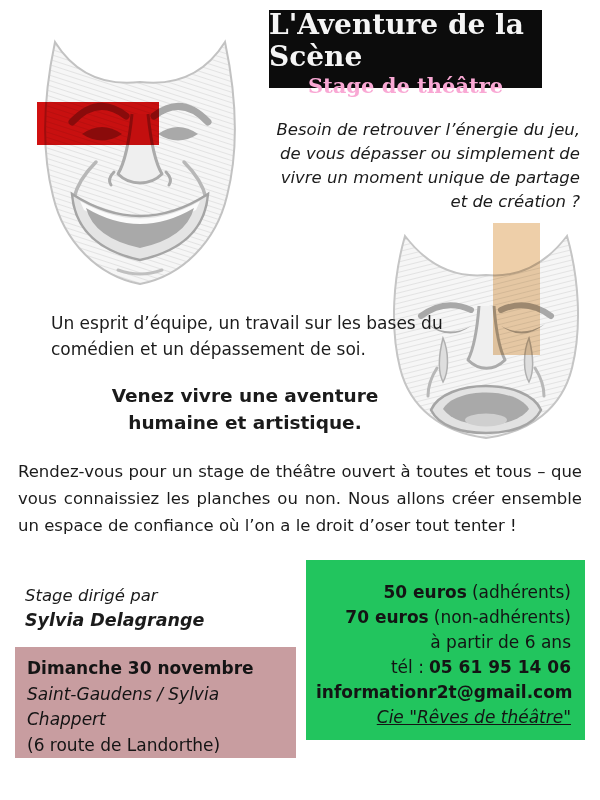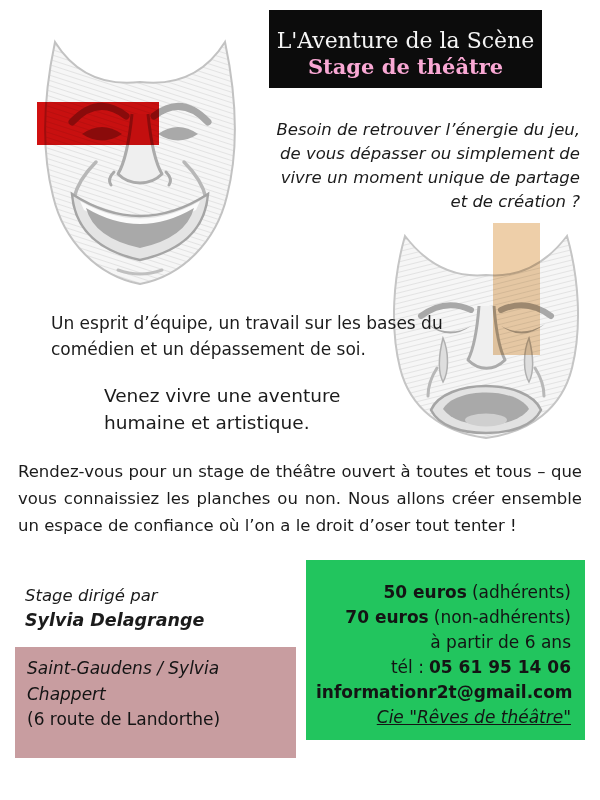--- a/index.html
+++ b/index.html
@@ -3,38 +3,38 @@
 <meta charset="utf-8">
 <style>
   html,body{margin:0;padding:0;background:#ffffff;}
   #flyer{position:relative;width:600px;height:800px;background:#ffffff;overflow:hidden;
          font-family:"DejaVu Sans","Liberation Sans",sans-serif;color:#1b1b1b;}
 
   
   .header-box{position:absolute;left:269px;top:10px;width:273px;height:78px;background:#0c0c0c;
               display:flex;flex-direction:column;align-items:center;justify-content:center;gap:1px;}
   .header-org{color:#f5f5f5;font-family:"DejaVu Serif","Liberation Serif",serif;
-              font-weight:normal;font-size:22px;line-height:1.15;margin-top:8px;}
+              font-weight:bold;font-size:28px;line-height:1.15;margin-top:8px;}
   .header-title{color:#f9a8d4;font-family:"DejaVu Serif","Liberation Serif",serif;
               font-weight:bold;font-size:21px;line-height:1.1;}
 
   
   .comedy-mask{position:absolute;left:30px;top:22px;width:220px;height:275px;}
   .tragedy-mask{position:absolute;left:383px;top:220px;width:207px;height:222px;}
   .red-block{position:absolute;left:37px;top:102px;width:122px;height:43px;
              background:#d01010;mix-blend-mode:multiply;}
   .tan-block{position:absolute;left:493px;top:223px;width:47px;height:132px;
              background:#eccaa0;mix-blend-mode:multiply;opacity:.9;}
 
   
   .intro{position:absolute;left:268px;top:118px;width:312px;text-align:right;
          font-style:italic;font-size:16.5px;line-height:24px;}
   .spirit{position:absolute;left:16px;top:310px;width:392px;font-size:17px;line-height:26px;margin-left:35px;}
-  .invite{position:absolute;left:104px;top:382px;width:282px;text-align:left;
-          font-weight:normal;font-size:18.5px;line-height:27px;}
+  .invite{position:absolute;left:104px;top:382px;width:282px;text-align:center;
+          font-weight:bold;font-size:18.5px;line-height:27px;}
   .description{position:absolute;left:18px;top:458px;width:564px;text-align:justify;
                font-size:16.5px;line-height:27px;}
   .director{position:absolute;left:25px;top:583px;font-size:16.5px;line-height:25px;}
   .director .dir-label{font-style:italic;}
   .director .dir-name{font-style:italic;font-weight:bold;font-size:17.5px;}
 
   
   .schedule-box{position:absolute;left:15px;top:647px;width:281px;height:111px;background:#c89da0;
                 box-sizing:border-box;padding:9px 12px;font-size:17px;line-height:25.5px;color:#141414;}
   .sched-date,.sched-hours{font-weight:bold;}
@@ -114,20 +114,23 @@
   <div class="invite">Venez vivre une aventure humaine et artistique.</div>
 
   <div class="description">Rendez-vous pour un stage de théâtre ouvert à toutes et tous – que vous connaissiez les planches ou non. Nous allons créer ensemble un espace de confiance où l’on a le droit d’oser tout tenter !</div>
 
   <div class="director">
     <div class="dir-label">Stage dirigé par</div>
     <div class="dir-name">Sylvia Delagrange</div>
   </div>
 
   <div class="schedule-box">
+    <div>
+      <span class="sched-date">Dimanche 30 novembre</span>
+    </div>
     <div class="sched-venue">Saint-Gaudens / Sylvia Chappert</div>
     <div>(6 route de Landorthe)</div>
   </div>
 
   <div class="pricing-box">
     <div>
       <span class="bold">50 euros</span><span class="note-gap">(adhérents)</span>
     </div>
     <div>
       <span class="bold">70 euros</span><span class="note-gap">(non-adhérents)</span>

